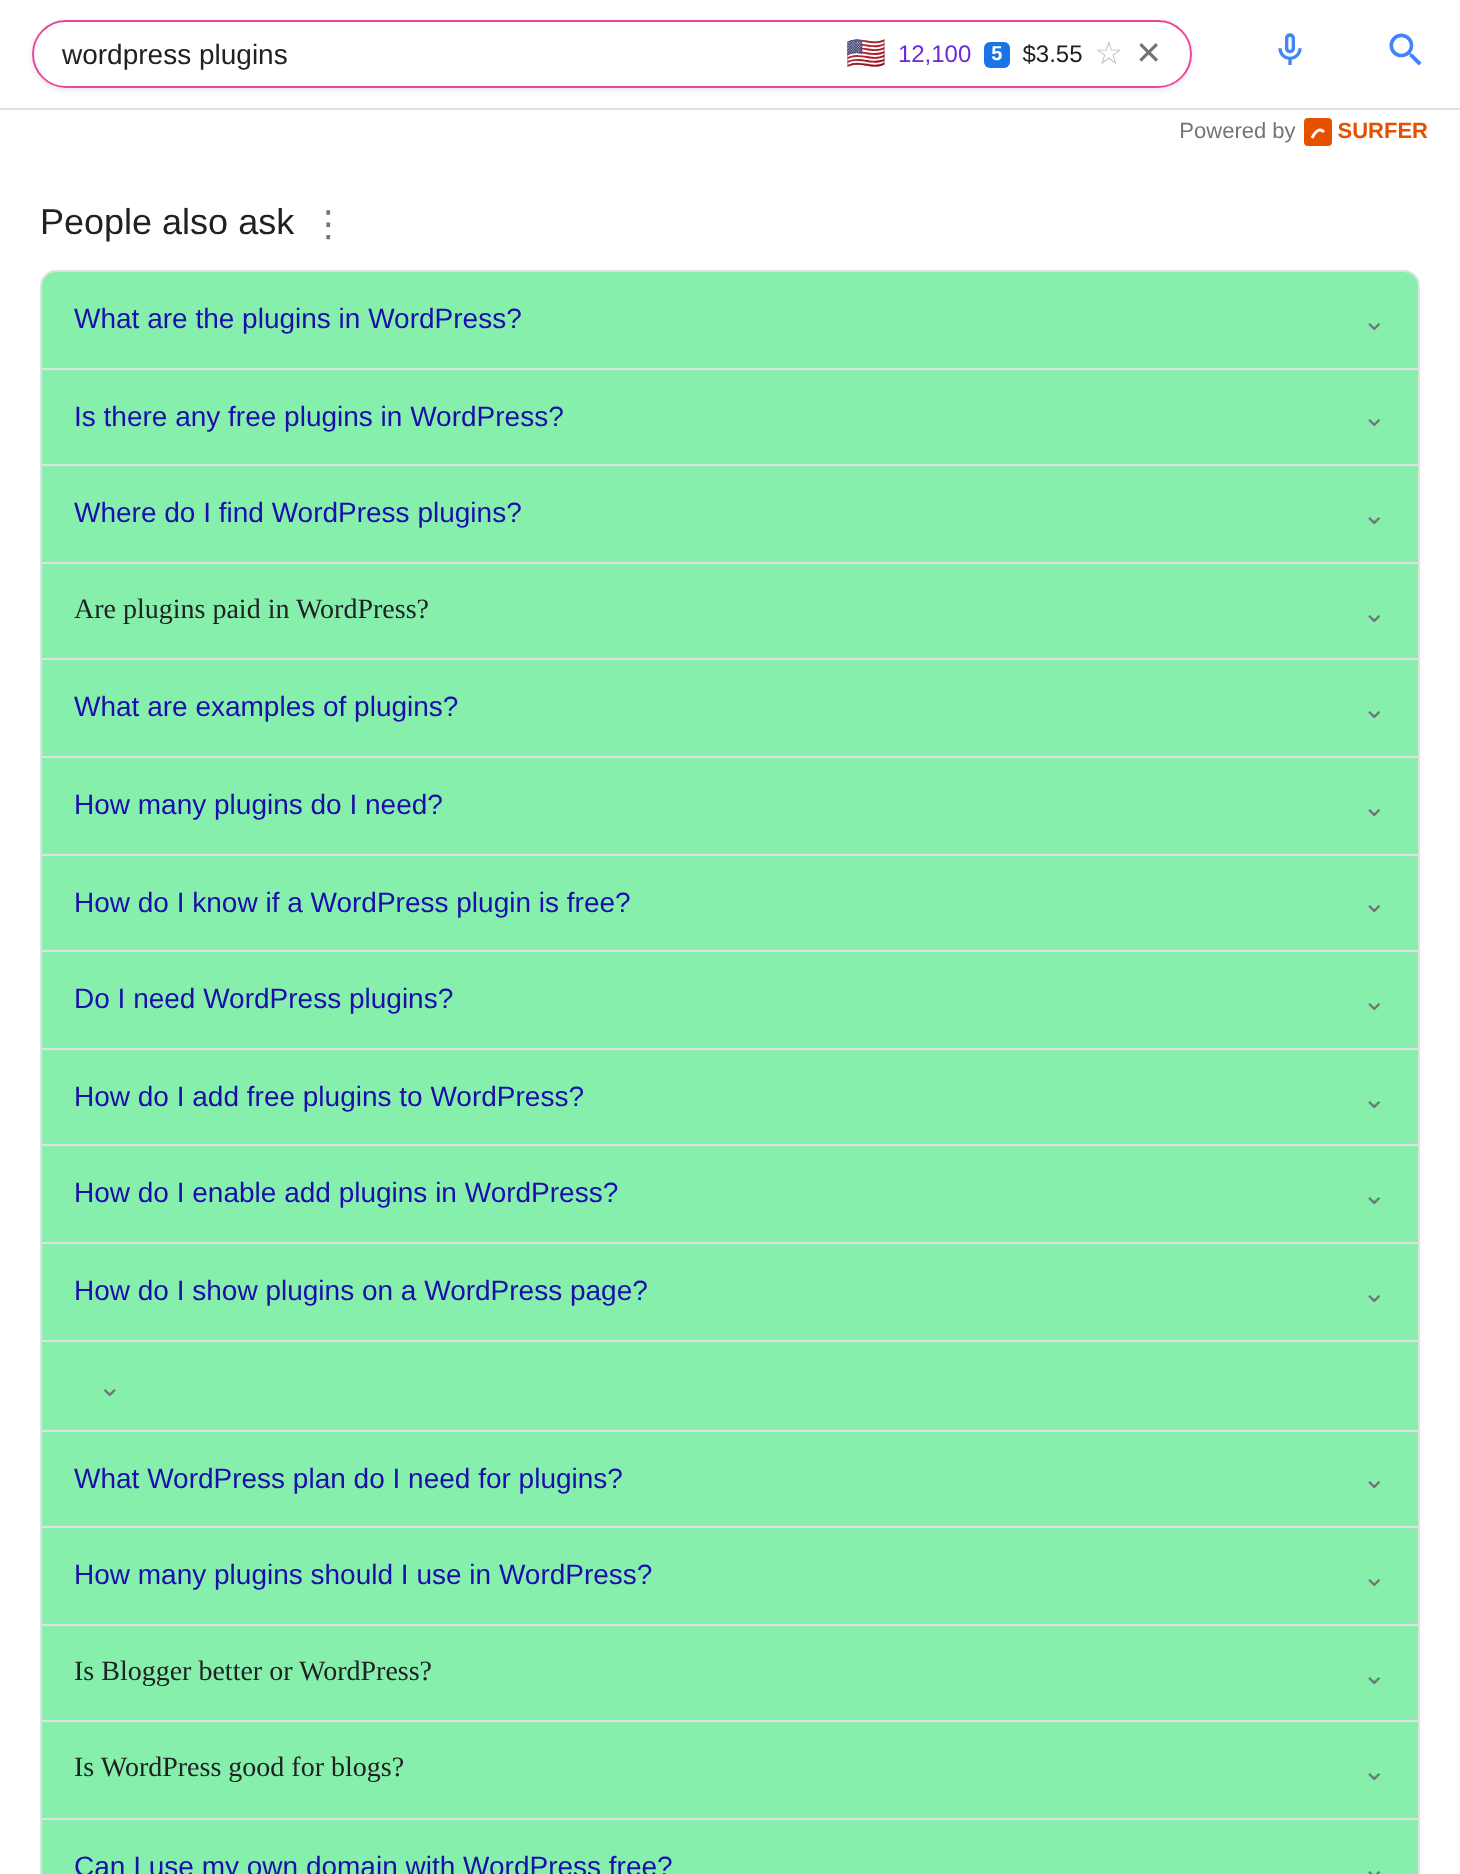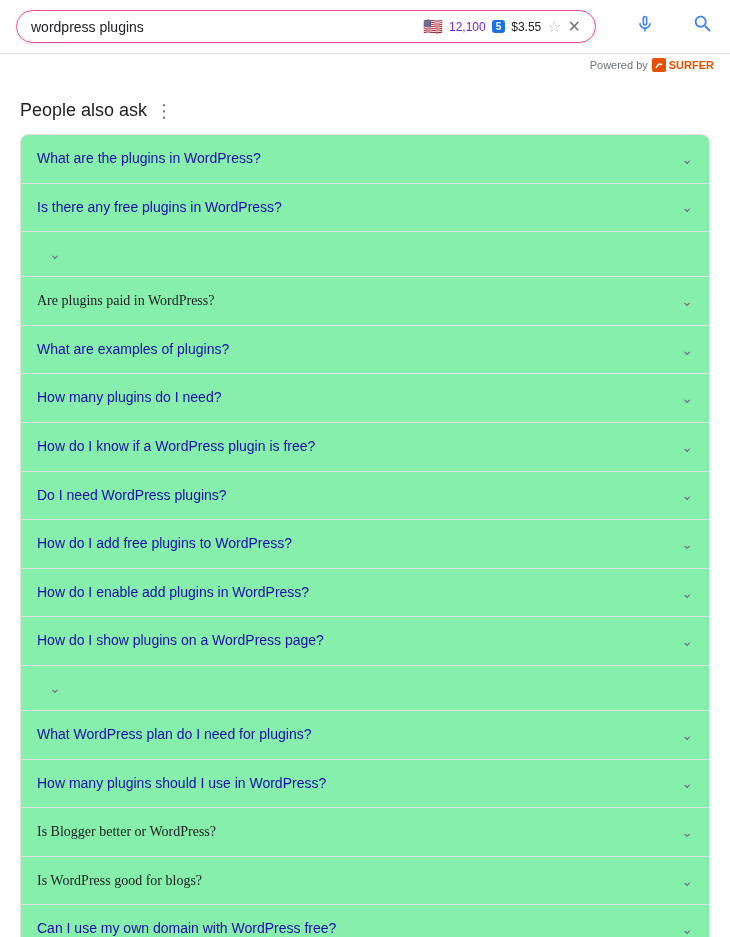--- a/index.html
+++ b/index.html
@@ -247,20 +247,21 @@
 
   <div class="faq-item">
         <span class="faq-question">What are the plugins in WordPress?</span>
         <span class="chevron-icon">⌄</span>
       </div>
       <div class="faq-item">
         <span class="faq-question">Is there any free plugins in WordPress?</span>
         <span class="chevron-icon">⌄</span>
       </div>
       <div class="faq-item">
+        <span class="faq-question">Where do I find WordPress plugins?</span>
         <span class="chevron-icon">⌄</span>
       </div>
       <div class="faq-item">
         <span class="faq-question dark">Are plugins paid in WordPress?</span>
         <span class="chevron-icon">⌄</span>
       </div>
       <div class="faq-item">
         <span class="faq-question">What are examples of plugins?</span>
         <span class="chevron-icon">⌄</span>
       </div>

